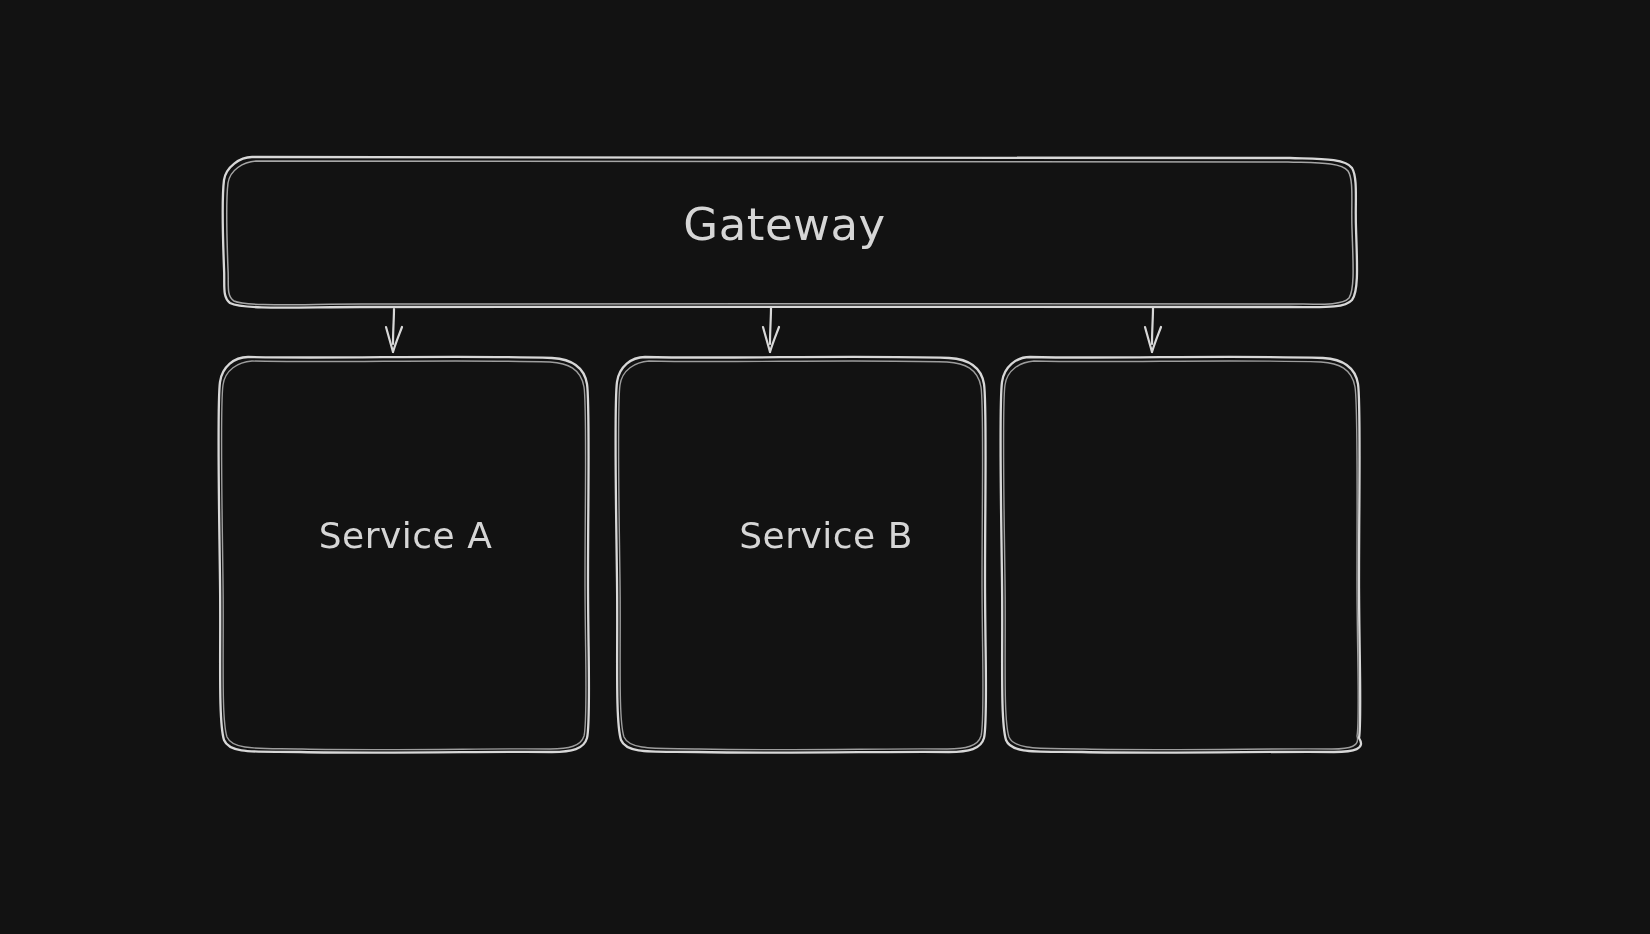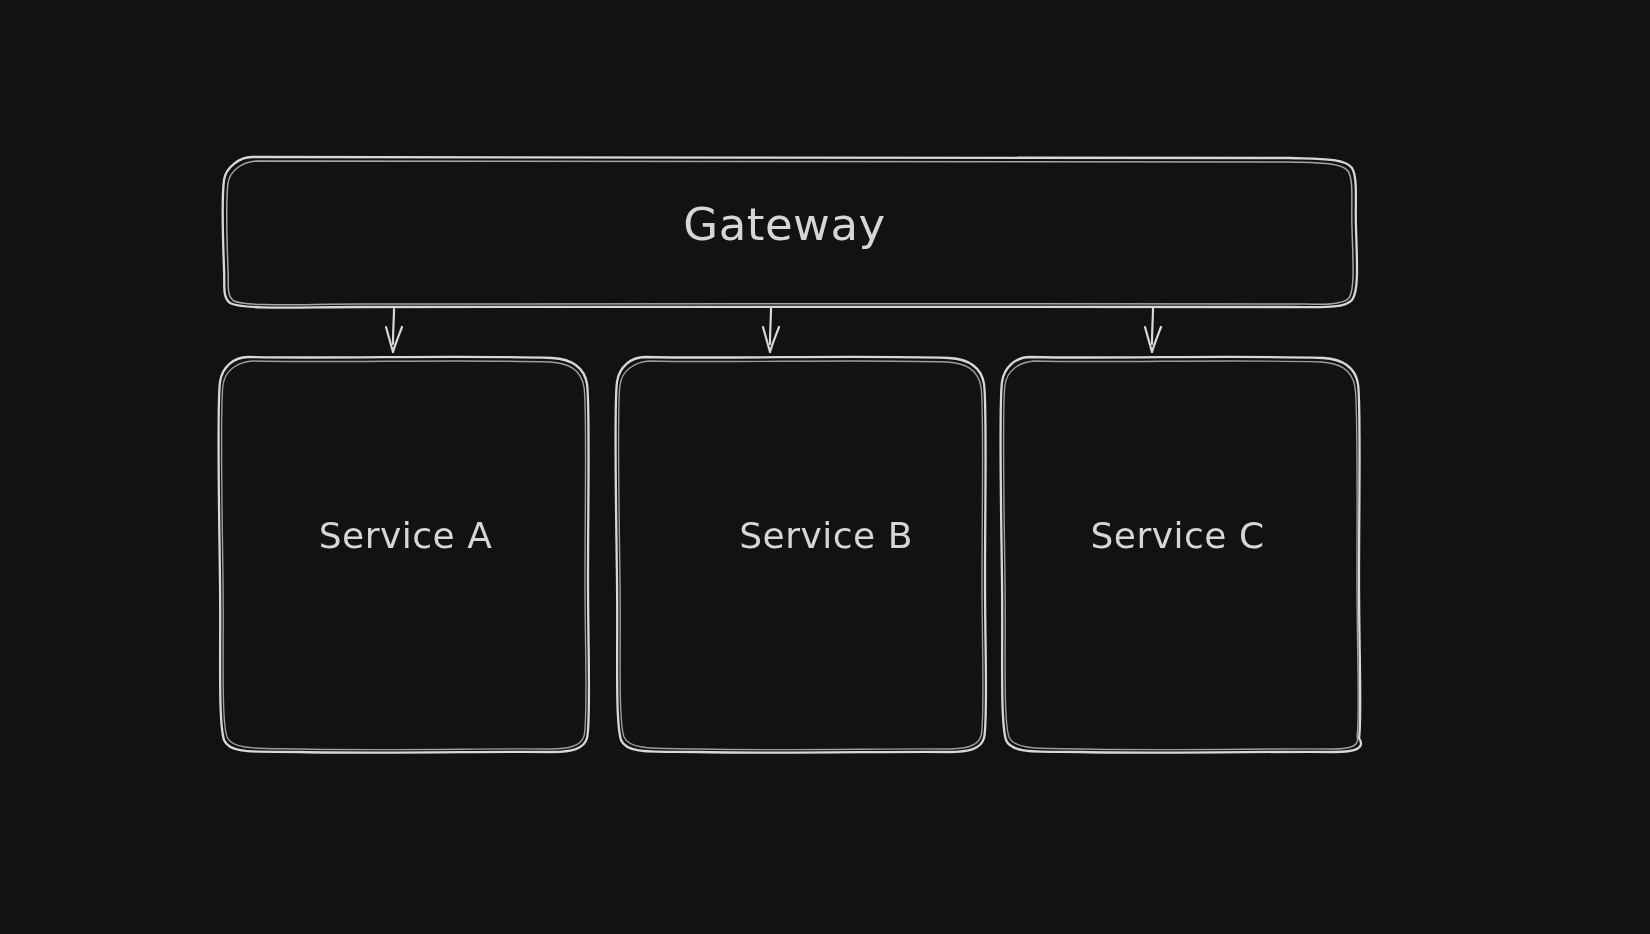--- a/index.html
+++ b/index.html
@@ -131,15 +131,14 @@
     </g>
 
   </svg>
 
   <div class="node-label label-gateway">Gateway</div>
 
   <div class="node-label label-service label-service-a">Service A</div>
 
   <div class="node-label label-service label-service-b">Service B</div>
 
-  <div class="node-label label-service label-service-c">Service C</div>
 
 </div>
 
 </body></html>

